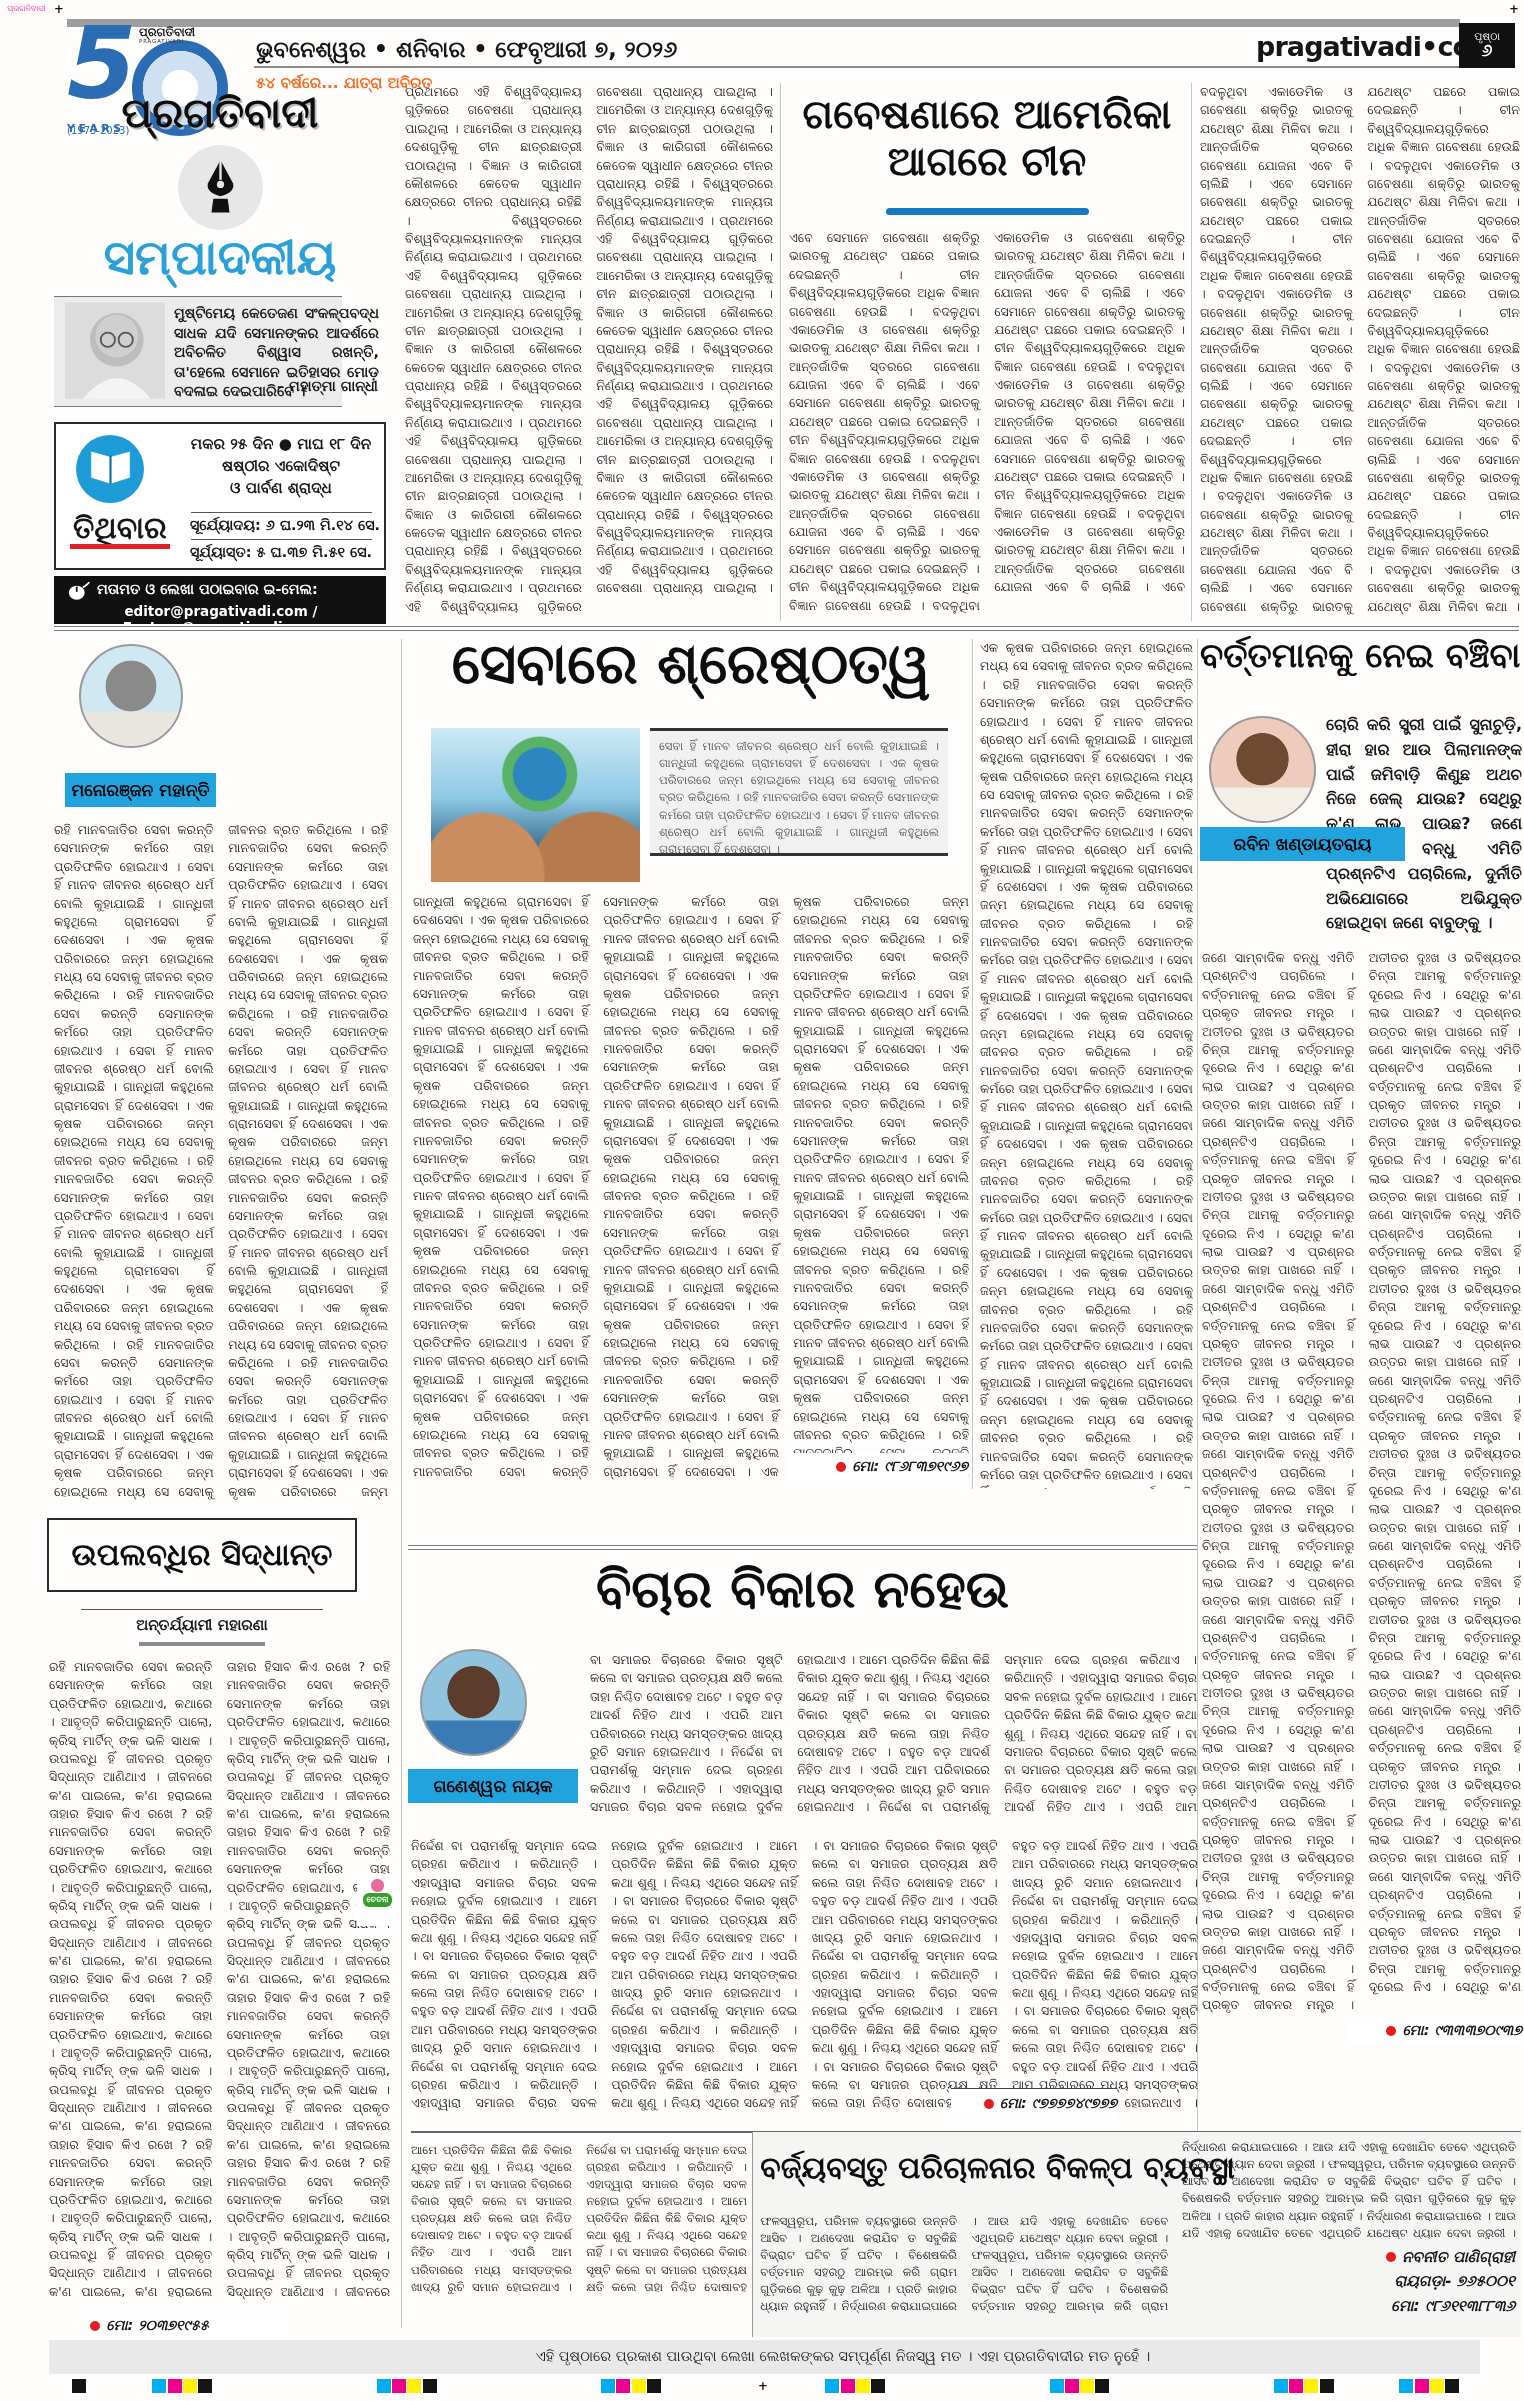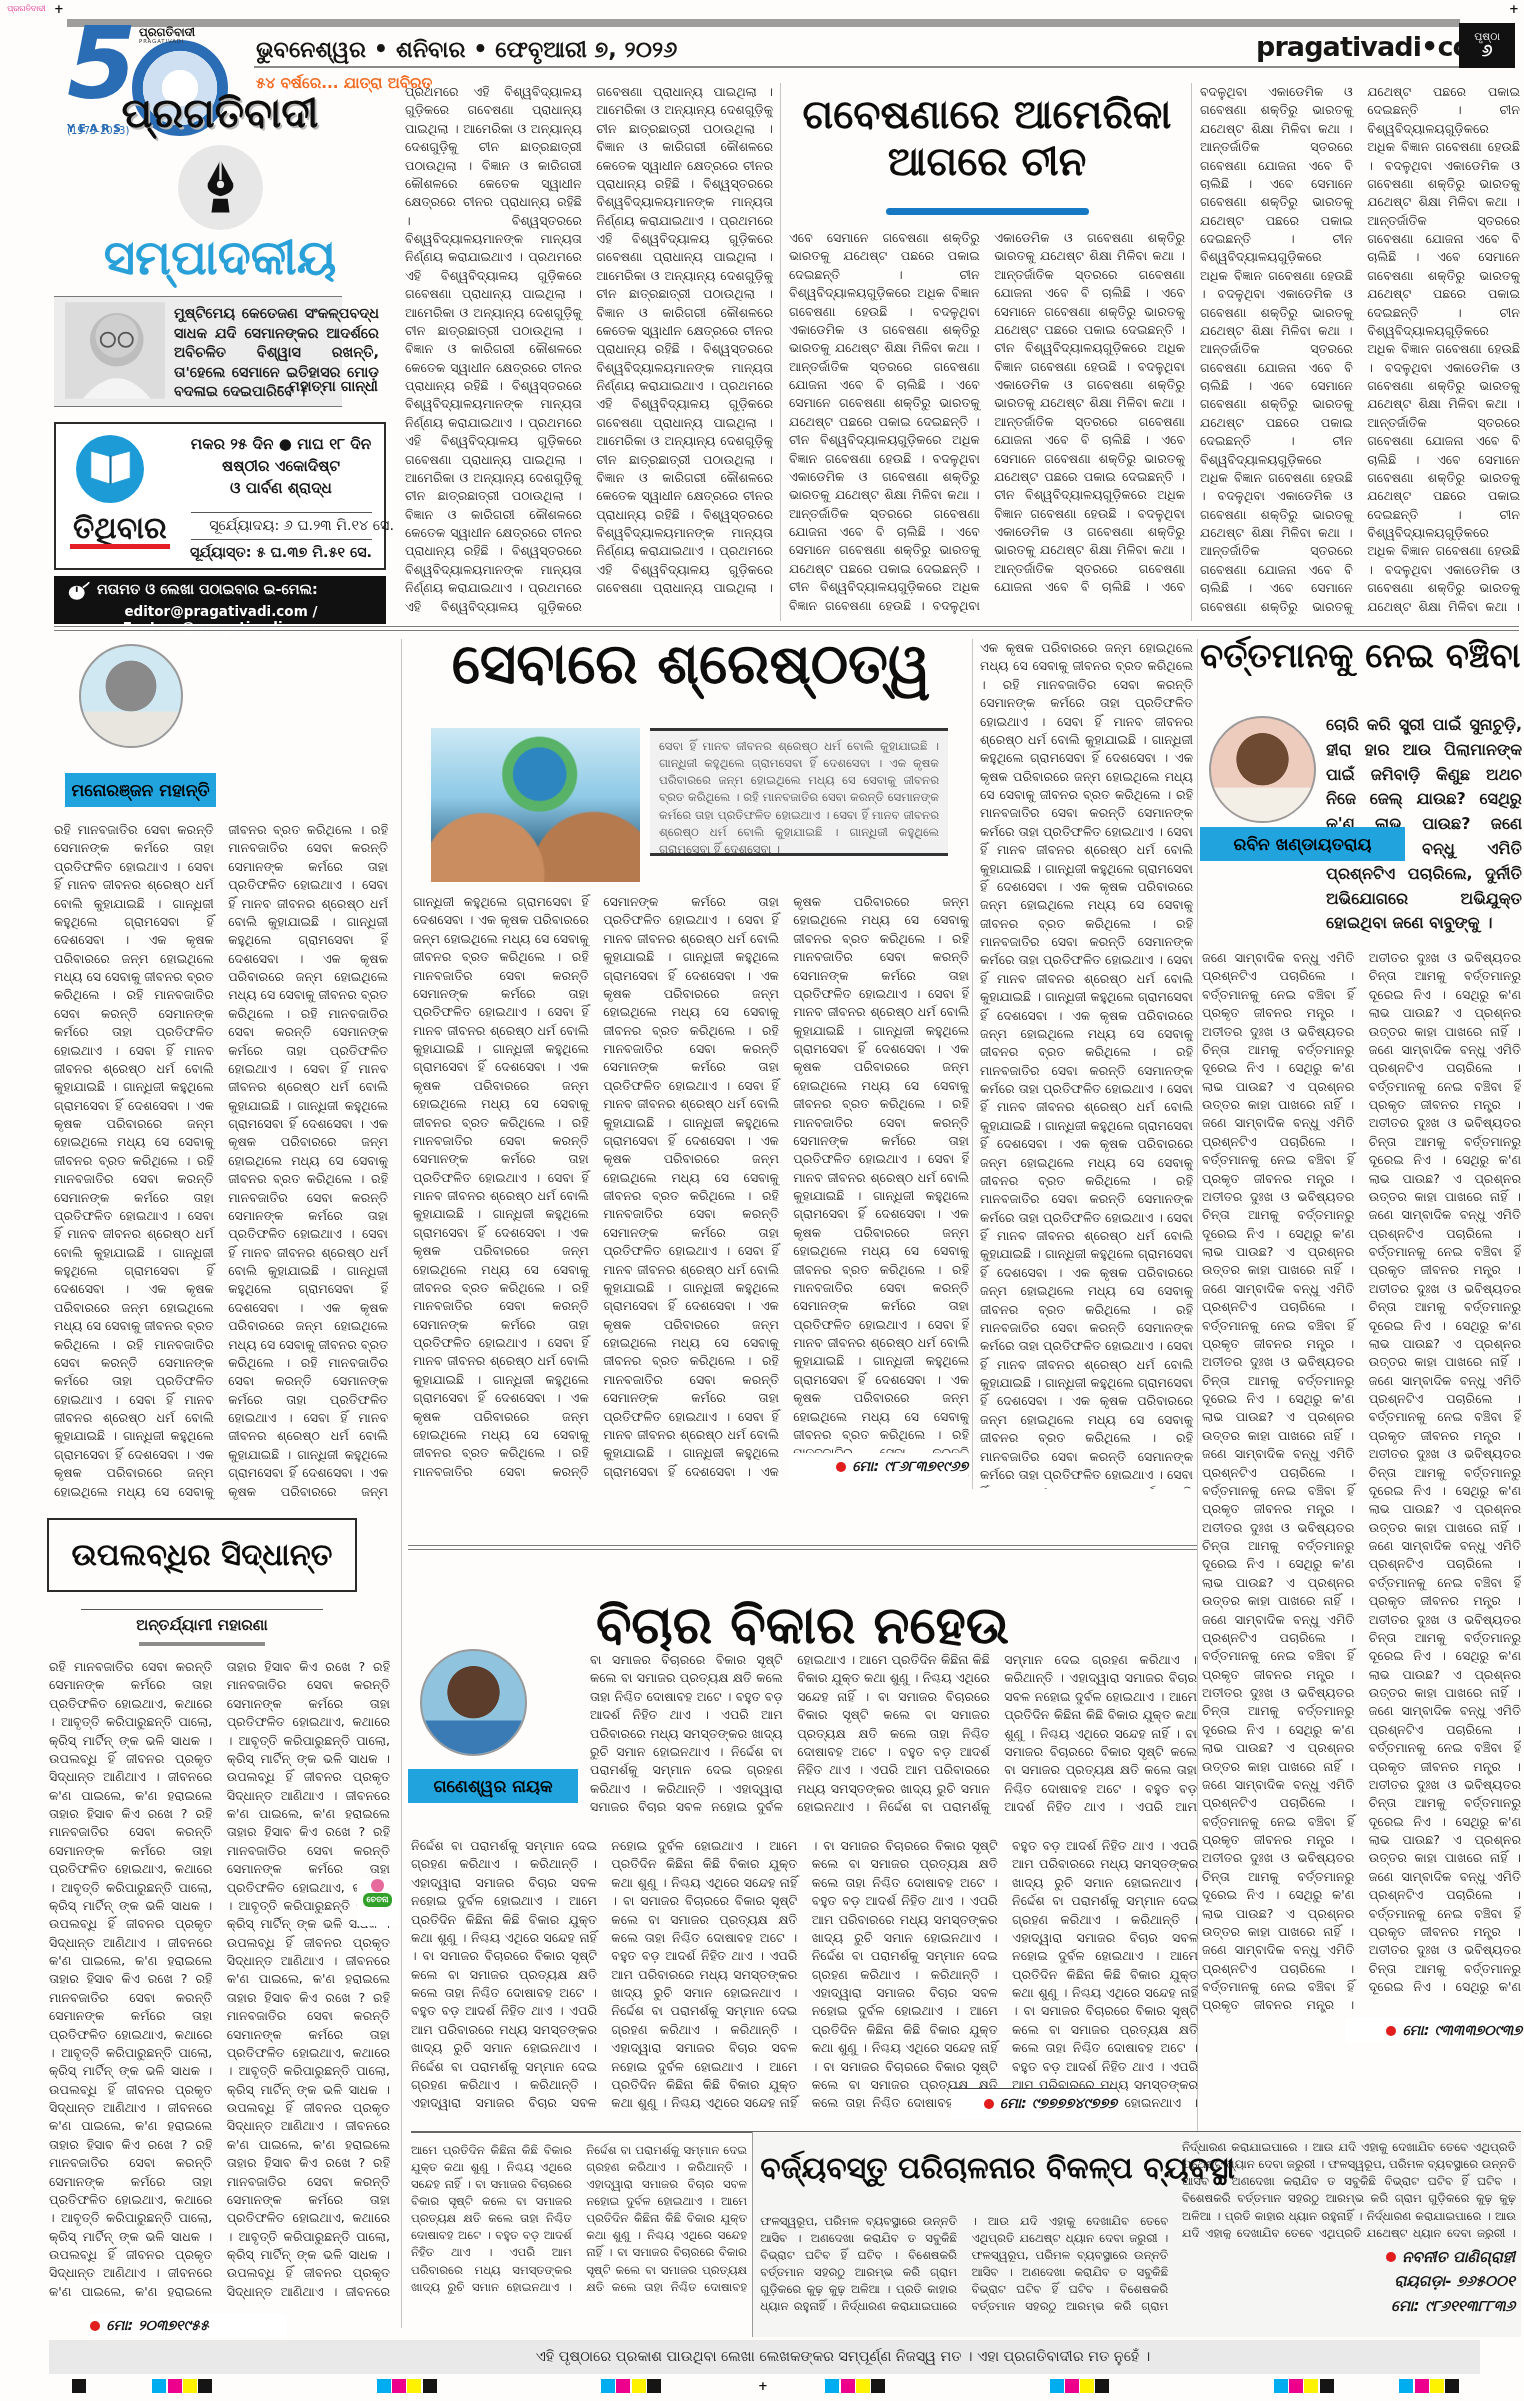--- a/index.html
+++ b/index.html
@@ -89,21 +89,21 @@
       </svg>
     </div>
     <div class="abs" style="left:5.4px;top:86px;width:117px;text-align:center;font-size:30px;font-weight:800;">ତିଥିବାର</div>
     <div class="abs" style="left:14.4px;top:120px;width:100px;height:4.5px;background:#e31e24;"></div>
     <div class="abs" style="left:127px;top:9px;width:196px;text-align:center;font-size:15.2px;font-weight:700;line-height:1.45;">
       <div>ମକର ୨୫ ଦିନ ● ମାଘ ୧୮ ଦିନ</div>
       <div>ଷଷ୍ଠୀର ଏକୋଦିଷ୍ଟ</div>
       <div>ଓ ପାର୍ବଣ ଶ୍ରାଦ୍ଧ</div>
     </div>
     <div class="abs smallrule" style="left:135px;top:88px;width:181px;"></div>
-    <div class="abs" style="left:142px;top:93px;width:196px;text-align:right;font-size:14.4px;font-weight:400;">ସୂର୍ଯ୍ୟୋଦୟ: ୬ ଘ.୨୩ ମି.୧୪ ସେ.</div>
+    <div class="abs" style="left:131px;top:93px;width:196px;text-align:center;font-size:14.4px;font-weight:700;">ସୂର୍ଯ୍ୟୋଦୟ: ୬ ଘ.୨୩ ମି.୧୪ ସେ.</div>
     <div class="abs smallrule" style="left:135px;top:115px;width:181px;"></div>
     <div class="abs" style="left:127px;top:120px;width:196px;text-align:center;font-size:14.4px;font-weight:700;">ସୂର୍ଯ୍ୟାସ୍ତ: ୫ ଘ.୩୭ ମି.୫୧ ସେ.</div>
   </div>
 
   <div class="abs" style="left:54px;top:576px;width:332px;height:48px;background:#111;color:#fff;">
     <svg class="abs" style="left:12.6px;top:6.3px;" width="23" height="18" viewBox="0 0 26 20">
       <ellipse cx="11" cy="12" rx="9" ry="8" fill="#fff"></ellipse>
       <rect x="10" y="5" width="2" height="6" fill="#111"></rect>
       <path d="M18 6 Q24 2 25 0" stroke="#fff" stroke-width="2" fill="none"></path>
     </svg>
@@ -175,21 +175,21 @@
     <div style="width:12.6px;height:12.6px;border-radius:50%;background:#e66a9b;"></div>
     <div style="margin-top:1.8px;background:#33a02c;color:#fff;font-size:8px;font-weight:700;padding:1.8px 3.6px;border-radius:6px;">ଚେତନା</div>
   </div>
 
   <div class="abs phone" style="left:90px;top:2314px;width:197px;height:23px;justify-content:flex-start;">
     <span class="dot"></span>
     <span>ମୋ: ୨୦୩୭୧୯୫୫</span>
   </div>
 
   <div class="abs drule" style="left:408px;top:1545px;width:789px;"></div>
-  <div class="abs hl" style="left:408px;top:1557px;width:789px;font-size:52px;line-height:1.25;margin-top:36px;">ବିଚାର ବିକାର ନହେଉ</div>
+  <div class="abs hl" style="left:408px;top:1557px;width:789px;font-size:52px;line-height:1.25;">ବିଚାର ବିକାର ନହେଉ</div>
 
   <div class="abs photo-circle" style="left:420px;top:1649px;width:103px;height:103px;background:#8fc3de;">
     <div class="sil" style="background:radial-gradient(circle at 50% 40%,#5c3c2a 0 32%,transparent 33%),linear-gradient(0deg,#3a7bb5 0 32%,transparent 33%);"></div>
   </div>
   <div class="abs namebox" style="left:408px;top:1769px;width:170px;height:34px;font-size:17px;">ଗଣେଶ୍ୱର ନାୟକ</div>
 
   <div class="abs bodytext c3" style="left:590px;top:1651px;width:607px;height:178px;">ବା ସମାଜର ବିଚାରରେ ବିକାର ସୃଷ୍ଟି କଲେ ବା ସମାଜର ପ୍ରତ୍ୟକ୍ଷ କ୍ଷତି କଲେ ତାହା ନିଶ୍ଚିତ ଦୋଷାବହ ଅଟେ । ବହୁତ ବଡ଼ ଆଦର୍ଶ ନିହିତ ଥାଏ । ଏପରି ଆମ ପରିବାରରେ ମଧ୍ୟ ସମସ୍ତଙ୍କର ଖାଦ୍ୟ ରୁଚି ସମାନ ହୋଇନଥାଏ । ନିର୍ଦ୍ଦେଶ ବା ପରାମର୍ଶକୁ ସମ୍ମାନ ଦେଇ ଗ୍ରହଣ କରିଥାଏ । କରିଥାନ୍ତି । ଏହାଦ୍ୱାରା ସମାଜର ବିଚାର ସବଳ ନହୋଇ ଦୁର୍ବଳ ହୋଇଥାଏ । ଆମେ ପ୍ରତିଦିନ କିଛିନା କିଛି ବିକାର ଯୁକ୍ତ କଥା ଶୁଣୁ । ନିଶ୍ଚୟ ଏଥିରେ ସନ୍ଦେହ ନାହିଁ । ବା ସମାଜର ବିଚାରରେ ବିକାର ସୃଷ୍ଟି କଲେ ବା ସମାଜର ପ୍ରତ୍ୟକ୍ଷ କ୍ଷତି କଲେ ତାହା ନିଶ୍ଚିତ ଦୋଷାବହ ଅଟେ । ବହୁତ ବଡ଼ ଆଦର୍ଶ ନିହିତ ଥାଏ । ଏପରି ଆମ ପରିବାରରେ ମଧ୍ୟ ସମସ୍ତଙ୍କର ଖାଦ୍ୟ ରୁଚି ସମାନ ହୋଇନଥାଏ । ନିର୍ଦ୍ଦେଶ ବା ପରାମର୍ଶକୁ ସମ୍ମାନ ଦେଇ ଗ୍ରହଣ କରିଥାଏ । କରିଥାନ୍ତି । ଏହାଦ୍ୱାରା ସମାଜର ବିଚାର ସବଳ ନହୋଇ ଦୁର୍ବଳ ହୋଇଥାଏ । ଆମେ ପ୍ରତିଦିନ କିଛିନା କିଛି ବିକାର ଯୁକ୍ତ କଥା ଶୁଣୁ । ନିଶ୍ଚୟ ଏଥିରେ ସନ୍ଦେହ ନାହିଁ । ବା ସମାଜର ବିଚାରରେ ବିକାର ସୃଷ୍ଟି କଲେ ବା ସମାଜର ପ୍ରତ୍ୟକ୍ଷ କ୍ଷତି କଲେ ତାହା ନିଶ୍ଚିତ ଦୋଷାବହ ଅଟେ । ବହୁତ ବଡ଼ ଆଦର୍ଶ ନିହିତ ଥାଏ । ଏପରି ଆମ ପରିବାରରେ ମଧ୍ୟ ସମସ୍ତଙ୍କର ଖାଦ୍ୟ ରୁଚି ସମାନ ହୋଇନଥାଏ । </div>
   <div class="abs bodytext c4" style="left:411px;top:1837px;width:787px;height:283px;">ନିର୍ଦ୍ଦେଶ ବା ପରାମର୍ଶକୁ ସମ୍ମାନ ଦେଇ ଗ୍ରହଣ କରିଥାଏ । କରିଥାନ୍ତି । ଏହାଦ୍ୱାରା ସମାଜର ବିଚାର ସବଳ ନହୋଇ ଦୁର୍ବଳ ହୋଇଥାଏ । ଆମେ ପ୍ରତିଦିନ କିଛିନା କିଛି ବିକାର ଯୁକ୍ତ କଥା ଶୁଣୁ । ନିଶ୍ଚୟ ଏଥିରେ ସନ୍ଦେହ ନାହିଁ । ବା ସମାଜର ବିଚାରରେ ବିକାର ସୃଷ୍ଟି କଲେ ବା ସମାଜର ପ୍ରତ୍ୟକ୍ଷ କ୍ଷତି କଲେ ତାହା ନିଶ୍ଚିତ ଦୋଷାବହ ଅଟେ । ବହୁତ ବଡ଼ ଆଦର୍ଶ ନିହିତ ଥାଏ । ଏପରି ଆମ ପରିବାରରେ ମଧ୍ୟ ସମସ୍ତଙ୍କର ଖାଦ୍ୟ ରୁଚି ସମାନ ହୋଇନଥାଏ । ନିର୍ଦ୍ଦେଶ ବା ପରାମର୍ଶକୁ ସମ୍ମାନ ଦେଇ ଗ୍ରହଣ କରିଥାଏ । କରିଥାନ୍ତି । ଏହାଦ୍ୱାରା ସମାଜର ବିଚାର ସବଳ ନହୋଇ ଦୁର୍ବଳ ହୋଇଥାଏ । ଆମେ ପ୍ରତିଦିନ କିଛିନା କିଛି ବିକାର ଯୁକ୍ତ କଥା ଶୁଣୁ । ନିଶ୍ଚୟ ଏଥିରେ ସନ୍ଦେହ ନାହିଁ । ବା ସମାଜର ବିଚାରରେ ବିକାର ସୃଷ୍ଟି କଲେ ବା ସମାଜର ପ୍ରତ୍ୟକ୍ଷ କ୍ଷତି କଲେ ତାହା ନିଶ୍ଚିତ ଦୋଷାବହ ଅଟେ । ବହୁତ ବଡ଼ ଆଦର୍ଶ ନିହିତ ଥାଏ । ଏପରି ଆମ ପରିବାରରେ ମଧ୍ୟ ସମସ୍ତଙ୍କର ଖାଦ୍ୟ ରୁଚି ସମାନ ହୋଇନଥାଏ । ନିର୍ଦ୍ଦେଶ ବା ପରାମର୍ଶକୁ ସମ୍ମାନ ଦେଇ ଗ୍ରହଣ କରିଥାଏ । କରିଥାନ୍ତି । ଏହାଦ୍ୱାରା ସମାଜର ବିଚାର ସବଳ ନହୋଇ ଦୁର୍ବଳ ହୋଇଥାଏ । ଆମେ ପ୍ରତିଦିନ କିଛିନା କିଛି ବିକାର ଯୁକ୍ତ କଥା ଶୁଣୁ । ନିଶ୍ଚୟ ଏଥିରେ ସନ୍ଦେହ ନାହିଁ । ବା ସମାଜର ବିଚାରରେ ବିକାର ସୃଷ୍ଟି କଲେ ବା ସମାଜର ପ୍ରତ୍ୟକ୍ଷ କ୍ଷତି କଲେ ତାହା ନିଶ୍ଚିତ ଦୋଷାବହ ଅଟେ । ବହୁତ ବଡ଼ ଆଦର୍ଶ ନିହିତ ଥାଏ । ଏପରି ଆମ ପରିବାରରେ ମଧ୍ୟ ସମସ୍ତଙ୍କର ଖାଦ୍ୟ ରୁଚି ସମାନ ହୋଇନଥାଏ । ନିର୍ଦ୍ଦେଶ ବା ପରାମର୍ଶକୁ ସମ୍ମାନ ଦେଇ ଗ୍ରହଣ କରିଥାଏ । କରିଥାନ୍ତି । ଏହାଦ୍ୱାରା ସମାଜର ବିଚାର ସବଳ ନହୋଇ ଦୁର୍ବଳ ହୋଇଥାଏ । ଆମେ ପ୍ରତିଦିନ କିଛିନା କିଛି ବିକାର ଯୁକ୍ତ କଥା ଶୁଣୁ । ନିଶ୍ଚୟ ଏଥିରେ ସନ୍ଦେହ ନାହିଁ । ବା ସମାଜର ବିଚାରରେ ବିକାର ସୃଷ୍ଟି କଲେ ବା ସମାଜର ପ୍ରତ୍ୟକ୍ଷ କ୍ଷତି କଲେ ତାହା ନିଶ୍ଚିତ ଦୋଷାବହ ଅଟେ । ବହୁତ ବଡ଼ ଆଦର୍ଶ ନିହିତ ଥାଏ । ଏପରି ଆମ ପରିବାରରେ ମଧ୍ୟ ସମସ୍ତଙ୍କର ଖାଦ୍ୟ ରୁଚି ସମାନ ହୋଇନଥାଏ । ନିର୍ଦ୍ଦେଶ ବା ପରାମର୍ଶକୁ ସମ୍ମାନ ଦେଇ ଗ୍ରହଣ କରିଥାଏ । କରିଥାନ୍ତି । ଏହାଦ୍ୱାରା ସମାଜର ବିଚାର ସବଳ ନହୋଇ ଦୁର୍ବଳ ହୋଇଥାଏ । ଆମେ ପ୍ରତିଦିନ କିଛିନା କିଛି ବିକାର ଯୁକ୍ତ କଥା ଶୁଣୁ । ନିଶ୍ଚୟ ଏଥିରେ ସନ୍ଦେହ ନାହିଁ । ବା ସମାଜର ବିଚାରରେ ବିକାର ସୃଷ୍ଟି କଲେ ବା ସମାଜର ପ୍ରତ୍ୟକ୍ଷ କ୍ଷତି କଲେ ତାହା ନିଶ୍ଚିତ ଦୋଷାବହ ଅଟେ । ବହୁତ ବଡ଼ ଆଦର୍ଶ ନିହିତ ଥାଏ । ଏପରି ଆମ ପରିବାରରେ ମଧ୍ୟ ସମସ୍ତଙ୍କର ଖାଦ୍ୟ ରୁଚି ସମାନ ହୋଇନଥାଏ । ନିର୍ଦ୍ଦେଶ ବା ପରାମର୍ଶକୁ ସମ୍ମାନ ଦେଇ ଗ୍ରହଣ କରିଥାଏ । </div>
   <div class="abs phone" style="left:951px;top:2088px;width:166px;height:29px;border-top:1.8px solid #444;">
     <span class="dot"></span>

